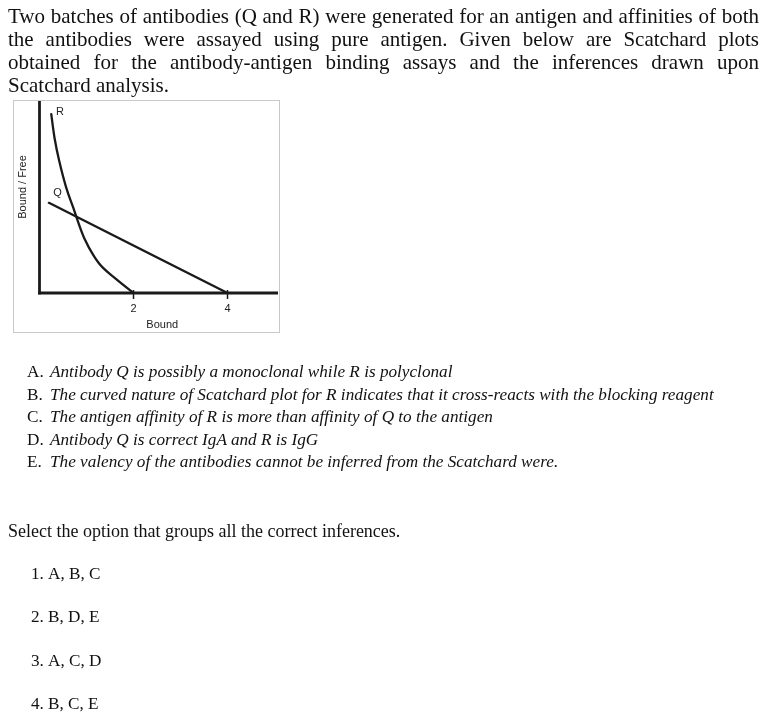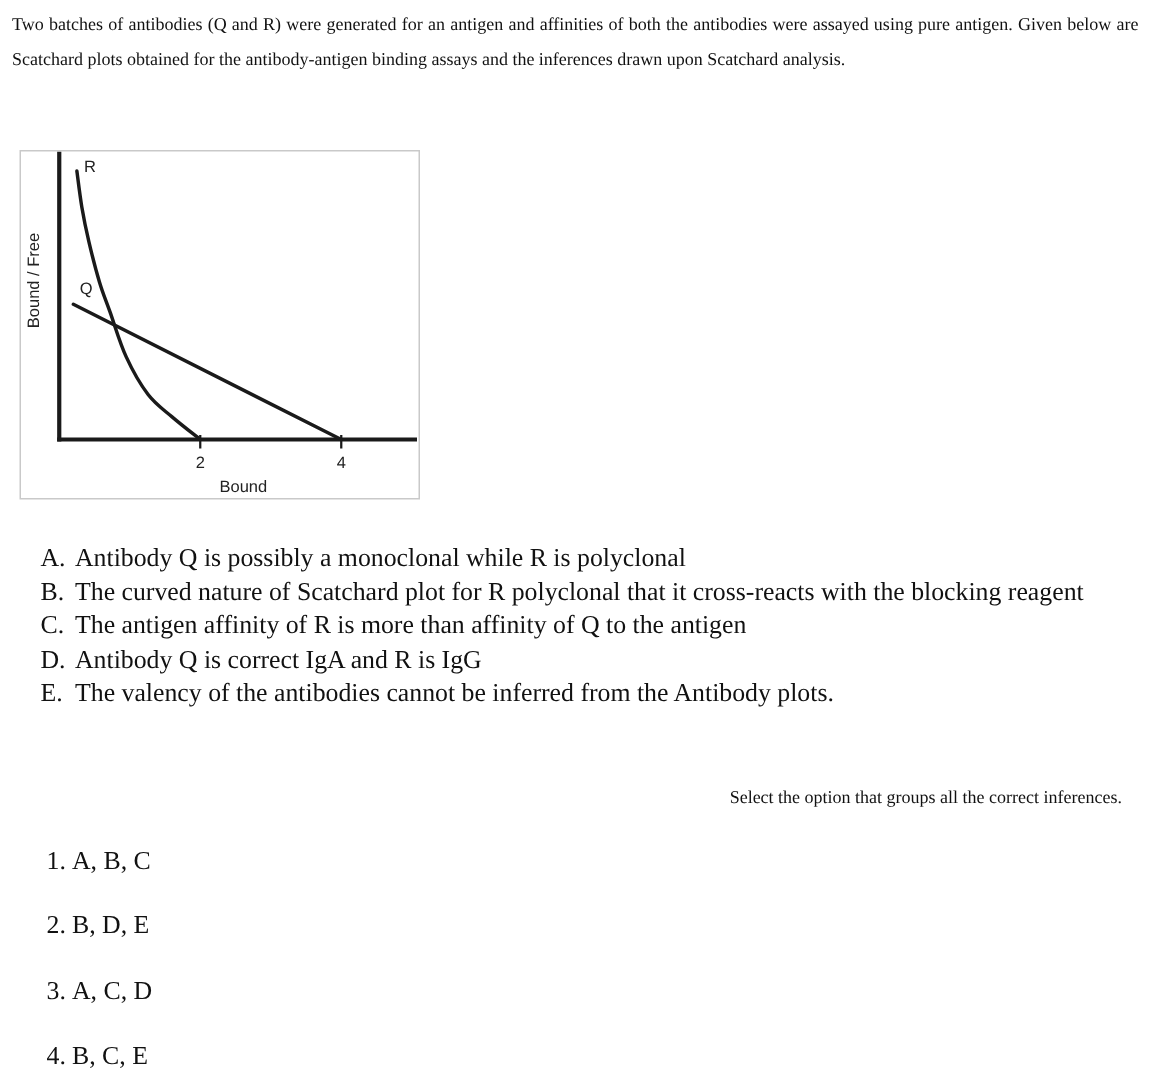--- a/index.html
+++ b/index.html
@@ -4,36 +4,36 @@
 <style>
   html,body{margin:0;padding:0;}
   body{
     width:767px;height:722px;position:relative;overflow:hidden;
     background:#ffffff;color:#111111;
     font-family:"Liberation Serif","DejaVu Serif",serif;
   }
   .abs{position:absolute;}
   .intro{
     left:8px;top:5px;width:751px;
-    font-size:12px;line-height:23px;text-align:justify;
+    font-size:21px;line-height:23px;text-align:justify;
   }
   .figure-panel{
     left:13px;top:100px;width:267px;height:233px;
     border:1px solid #c9c9c9;box-sizing:border-box;background:#ffffff;
   }
   .figure-panel svg{display:block;}
   .inferences{
     left:27px;top:361px;width:734px;
     font-size:17.2px;line-height:22.6px;
   }
   .inf-row{display:flex;}
   .inf-letter{flex:0 0 23px;width:23px;}
-  .inf-text{flex:1;}
+  .inf-text{flex:1;font-style:italic;}
   .prompt{
-    left:8px;top:520px;width:740px;font-size:12px;line-height:23px;text-align:right;
+    left:8px;top:520px;width:740px;font-size:18px;line-height:23px;
   }
   .answers{
     left:31px;top:563px;font-size:17.2px;
   }
   .ans-row{display:flex;line-height:22px;margin-bottom:21.3px;cursor:default;}
   .ans-label{flex:0 0 17px;width:17px;}
   .chart-text{
     font-family:"Liberation Sans","DejaVu Sans",sans-serif;
     fill:#222222;
   }
@@ -60,33 +60,33 @@
     </svg>
   </div>
 
 <div class="abs inferences">
   <div class="inf-row">
     <span class="inf-letter">A.</span>
     <span class="inf-text">Antibody Q is possibly a monoclonal while R is polyclonal</span>
   </div>
   <div class="inf-row">
     <span class="inf-letter">B.</span>
-    <span class="inf-text">The curved nature of Scatchard plot for R polyclonal that it cross-reacts with the blocking reagent</span>
+    <span class="inf-text">The curved nature of Scatchard plot for R indicates that it cross-reacts with the blocking reagent</span>
   </div>
   <div class="inf-row">
     <span class="inf-letter">C.</span>
     <span class="inf-text">The antigen affinity of R is more than affinity of Q to the antigen</span>
   </div>
   <div class="inf-row">
     <span class="inf-letter">D.</span>
     <span class="inf-text">Antibody Q is correct IgA and R is IgG</span>
   </div>
   <div class="inf-row">
     <span class="inf-letter">E.</span>
-    <span class="inf-text">The valency of the antibodies cannot be inferred from the Antibody plots.</span>
+    <span class="inf-text">The valency of the antibodies cannot be inferred from the Scatchard were.</span>
   </div>
 </div>
 
 <div class="abs prompt">Select the option that groups all the correct inferences.</div>
 
 <div class="abs answers">
   <div class="ans-row">
     <span class="ans-label">1.</span>
     <span class="ans-text">A, B, C</span>
   </div>

